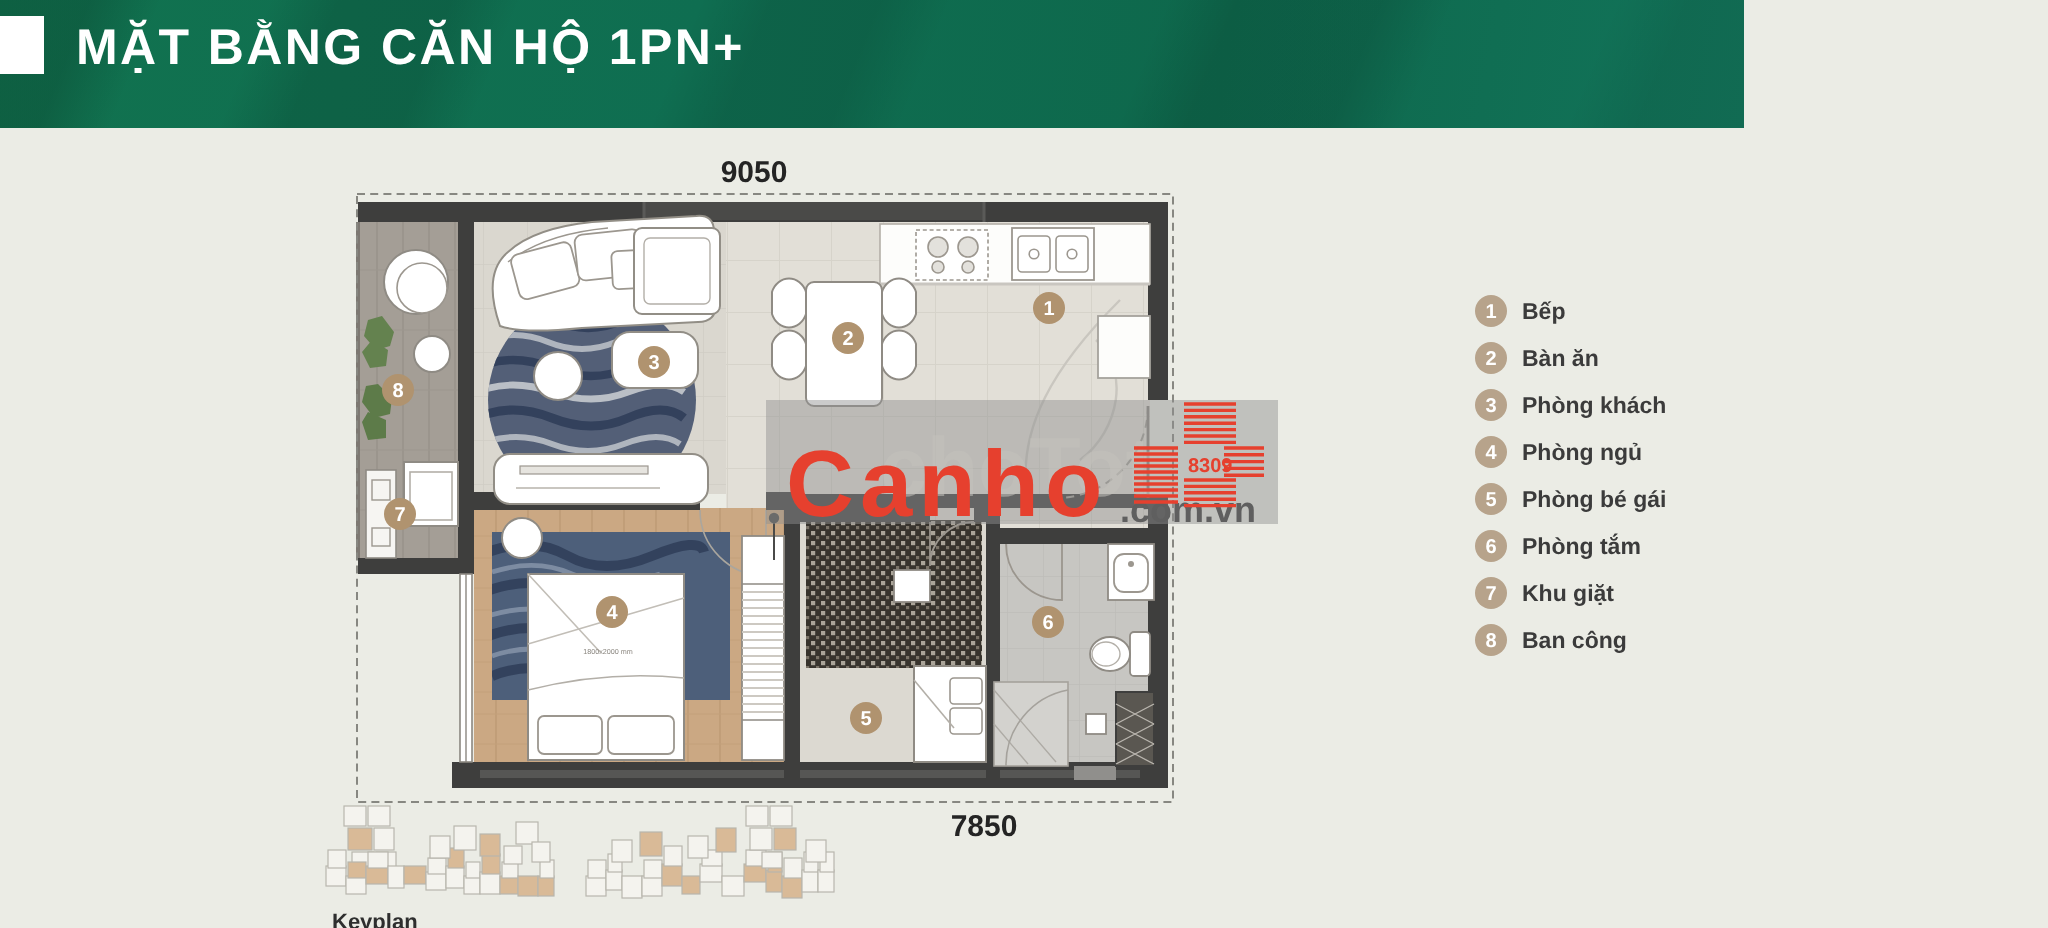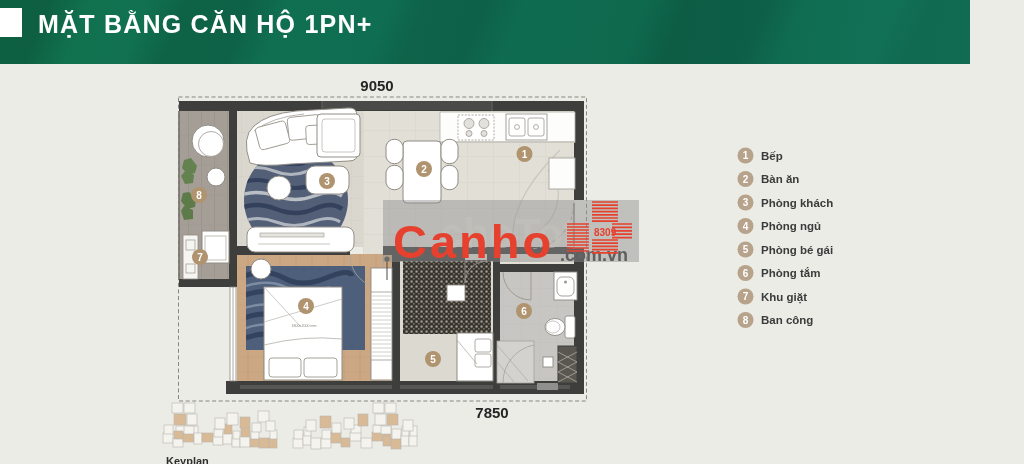--- a/index.html
+++ b/index.html
@@ -1,17 +1,17 @@
 <!DOCTYPE html>
 <html><head>
 <meta charset="utf-8">
 <style>
 html,body{margin:0;padding:0;}
 body{width:1024px;height:464px;overflow:hidden;position:relative;background:#ebece5;font-family:"Liberation Sans",sans-serif;}
-#hdr{position:absolute;left:0;top:0;width:970px;height:64px;
+#hdr{position:absolute;left:0;top:0;width:872px;height:64px;
  background:
   linear-gradient(112deg, rgba(0,0,0,0.16) 0 5%, rgba(0,0,0,0) 9% 15%, rgba(0,0,0,0.13) 19% 25%, rgba(0,0,0,0) 29% 39%, rgba(0,0,0,0.10) 43% 49%, rgba(0,0,0,0) 53% 65%, rgba(0,0,0,0.11) 69% 77%, rgba(0,0,0,0) 81% 90%, rgba(0,0,0,0.08) 94%),
   linear-gradient(100deg,#11724f 0%,#0f6e51 40%,#0e684c 70%,#12745a 100%);
 }
 #hdr .sq{position:absolute;left:0;top:8px;width:22px;height:29px;background:#ffffff;}
 #hdr h1{margin:0;position:absolute;left:38px;top:10px;font-size:25px;font-weight:bold;color:#ffffff;letter-spacing:1.2px;}
 svg{position:absolute;left:0;top:0;}
 </style>
 </head>
 <body>

